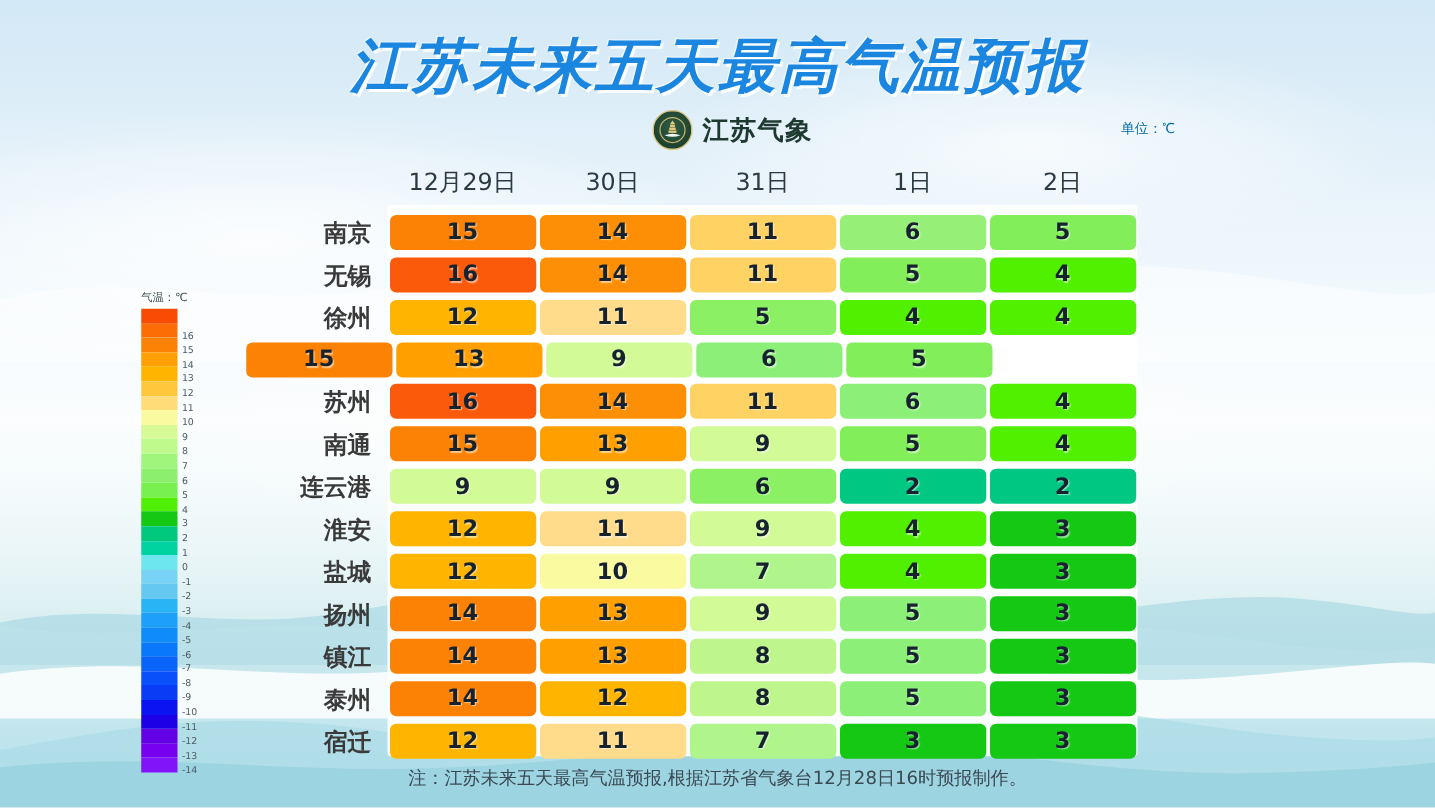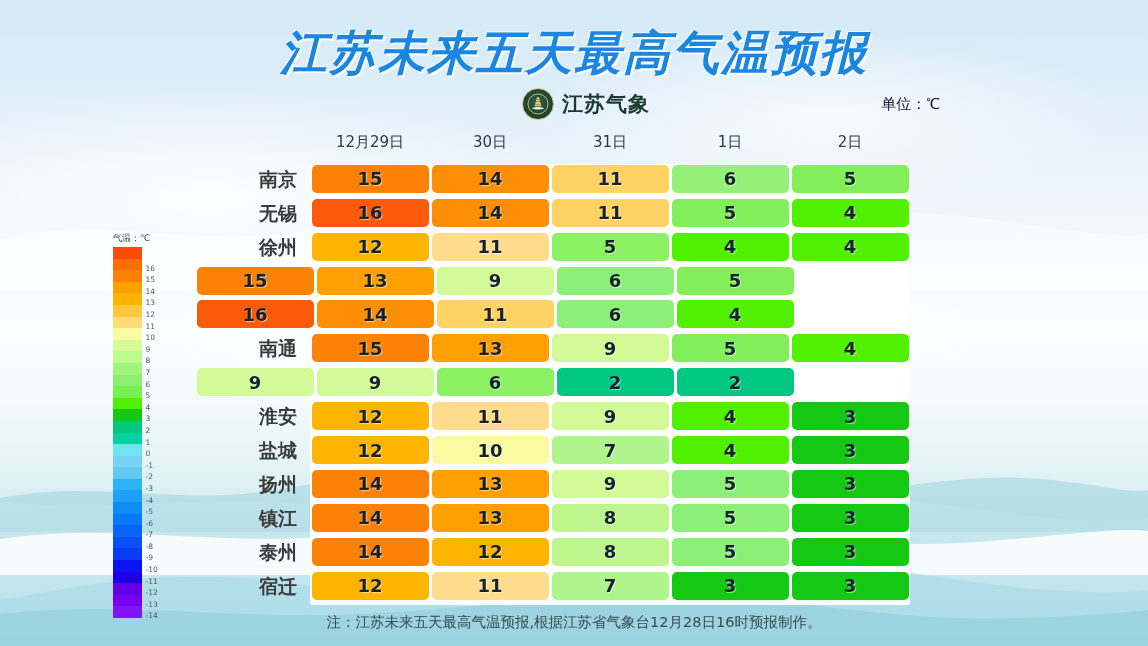--- a/index.html
+++ b/index.html
@@ -52,21 +52,21 @@
     flex:0 0 auto;
   }
   .logo-badge svg { display:block; }
   .logo-text {
     font-size:21px; font-weight:bold; color:#1e3a30;
     letter-spacing:1px;
     font-family:"DejaVu Sans","Liberation Sans",sans-serif;
   }
   .unit {
     position:absolute; top:95px; right:208px;
-    font-size:15px; color:#0f172a;
+    font-size:11px; color:#0369a1;
     font-family:Liberation Mono, monospace;
   }
 
   
   .legend { position:absolute; left:113px; top:232px; width:62px; }
   .legend-title {
     font-size:9px; color:#37474f; margin-bottom:2px; white-space:nowrap;
     font-family:"DejaVu Sans","Liberation Sans",sans-serif;
   }
   .legend-rows { display:flex; flex-direction:column; }
@@ -78,21 +78,21 @@
     font-family:"DejaVu Sans","Liberation Sans",sans-serif;
   }
 
   
   .table-wrap { position:absolute; left:195px; top:133px; }
   .col-head {
     display:flex; margin-left:115px; margin-bottom:7px;
   }
   .col-head div {
     width:120px; text-align:center;
-    font-size:15px; color:#2b3a42;
+    font-size:19px; color:#2b3a42;
     font-family:"DejaVu Sans","Liberation Sans",sans-serif;
   }
   .grid-bg {
     position:absolute; left:115px; top:31px;
     width:600px; height:441px;
     background:rgba(255,255,255,0.92);
     border-radius:3px;
   }
   .rows { position:relative; }
   .row { display:flex; align-items:flex-end; height:33.9px; }
@@ -390,20 +390,21 @@
           </div>
           <div class="cell-slot">
             <div class="cell cell-inner" style="background: rgb(140, 240, 120);">6</div>
           </div>
           <div class="cell-slot">
             <div class="cell cell-inner" style="background: rgb(130, 238, 90);">5</div>
           </div>
         </div>
       </div>
       <div class="row">
+        <div class="city">苏州</div>
         <div class="cells">
           <div class="cell-slot">
             <div class="cell cell-inner" style="background: rgb(250, 90, 10);">16</div>
           </div>
           <div class="cell-slot">
             <div class="cell cell-inner" style="background: rgb(252, 143, 5);">14</div>
           </div>
           <div class="cell-slot">
             <div class="cell cell-inner" style="background: rgb(255, 210, 100);">11</div>
           </div>
@@ -429,20 +430,21 @@
           </div>
           <div class="cell-slot">
             <div class="cell cell-inner" style="background: rgb(130, 238, 90);">5</div>
           </div>
           <div class="cell-slot">
             <div class="cell cell-inner" style="background: rgb(80, 240, 0);">4</div>
           </div>
         </div>
       </div>
       <div class="row">
+        <div class="city">连云港</div>
         <div class="cells">
           <div class="cell-slot">
             <div class="cell cell-inner" style="background: rgb(210, 250, 150);">9</div>
           </div>
           <div class="cell-slot">
             <div class="cell cell-inner" style="background: rgb(210, 250, 150);">9</div>
           </div>
           <div class="cell-slot">
             <div class="cell cell-inner" style="background: rgb(140, 240, 100);">6</div>
           </div>

